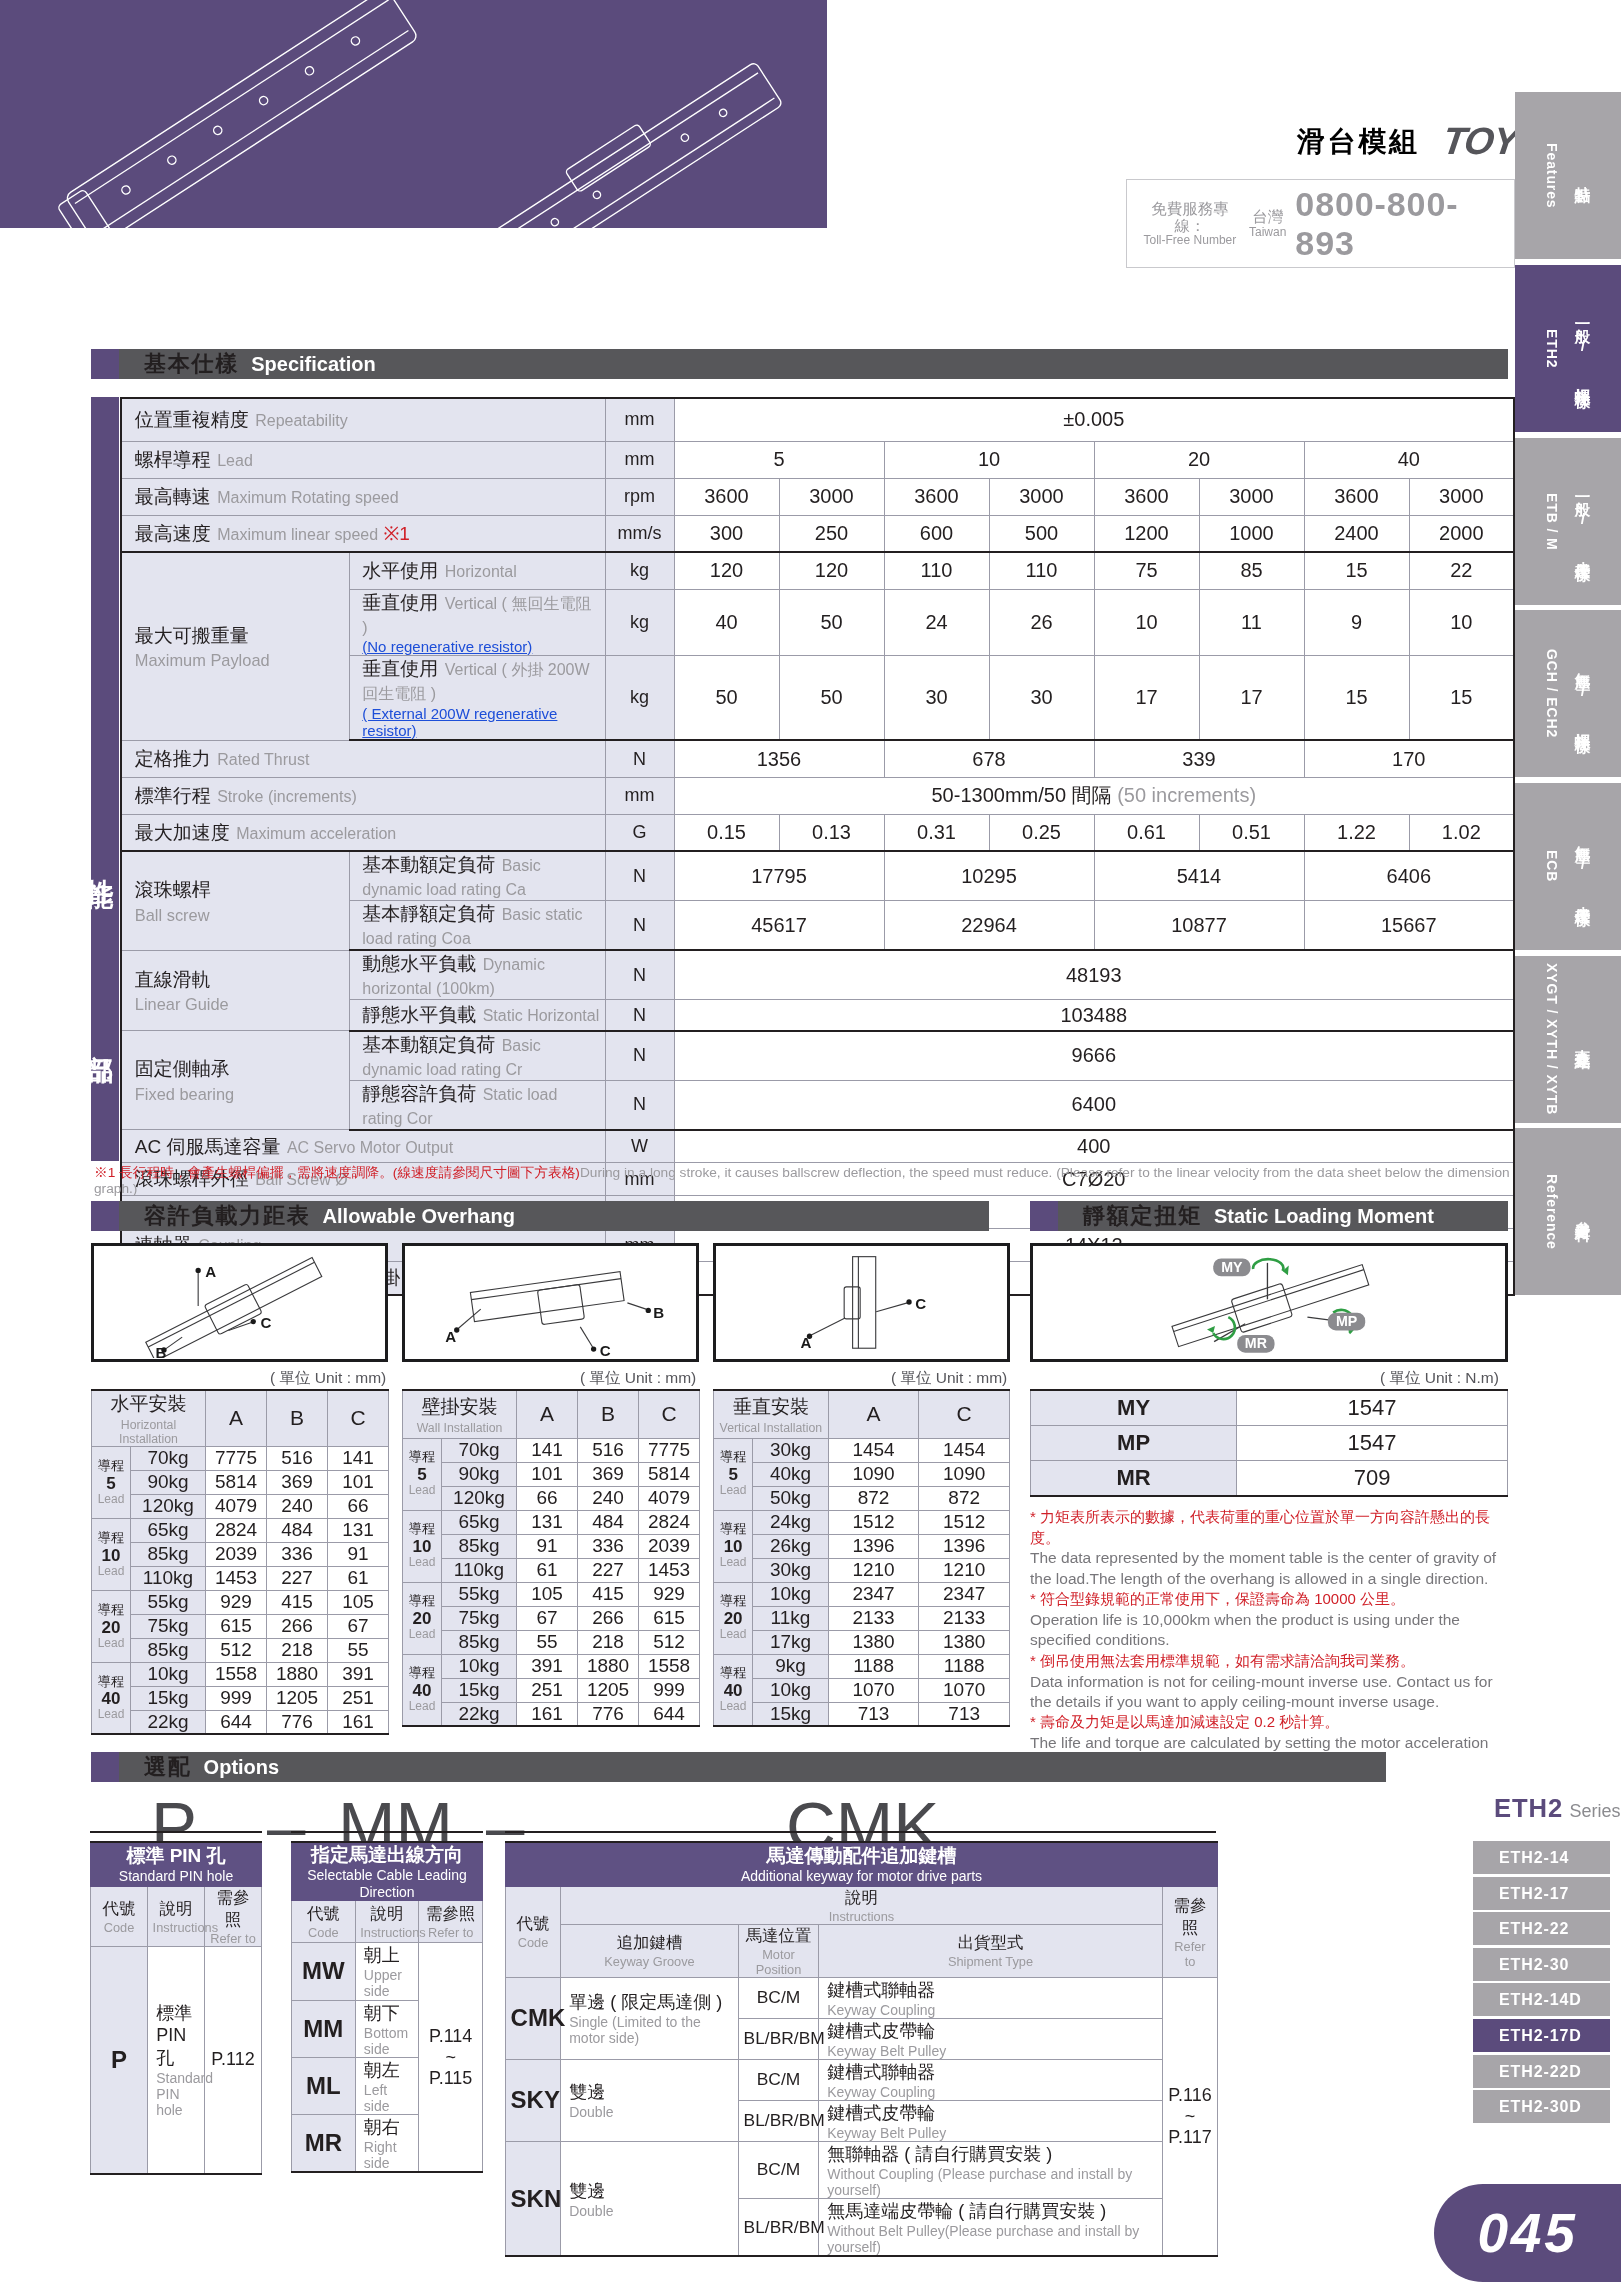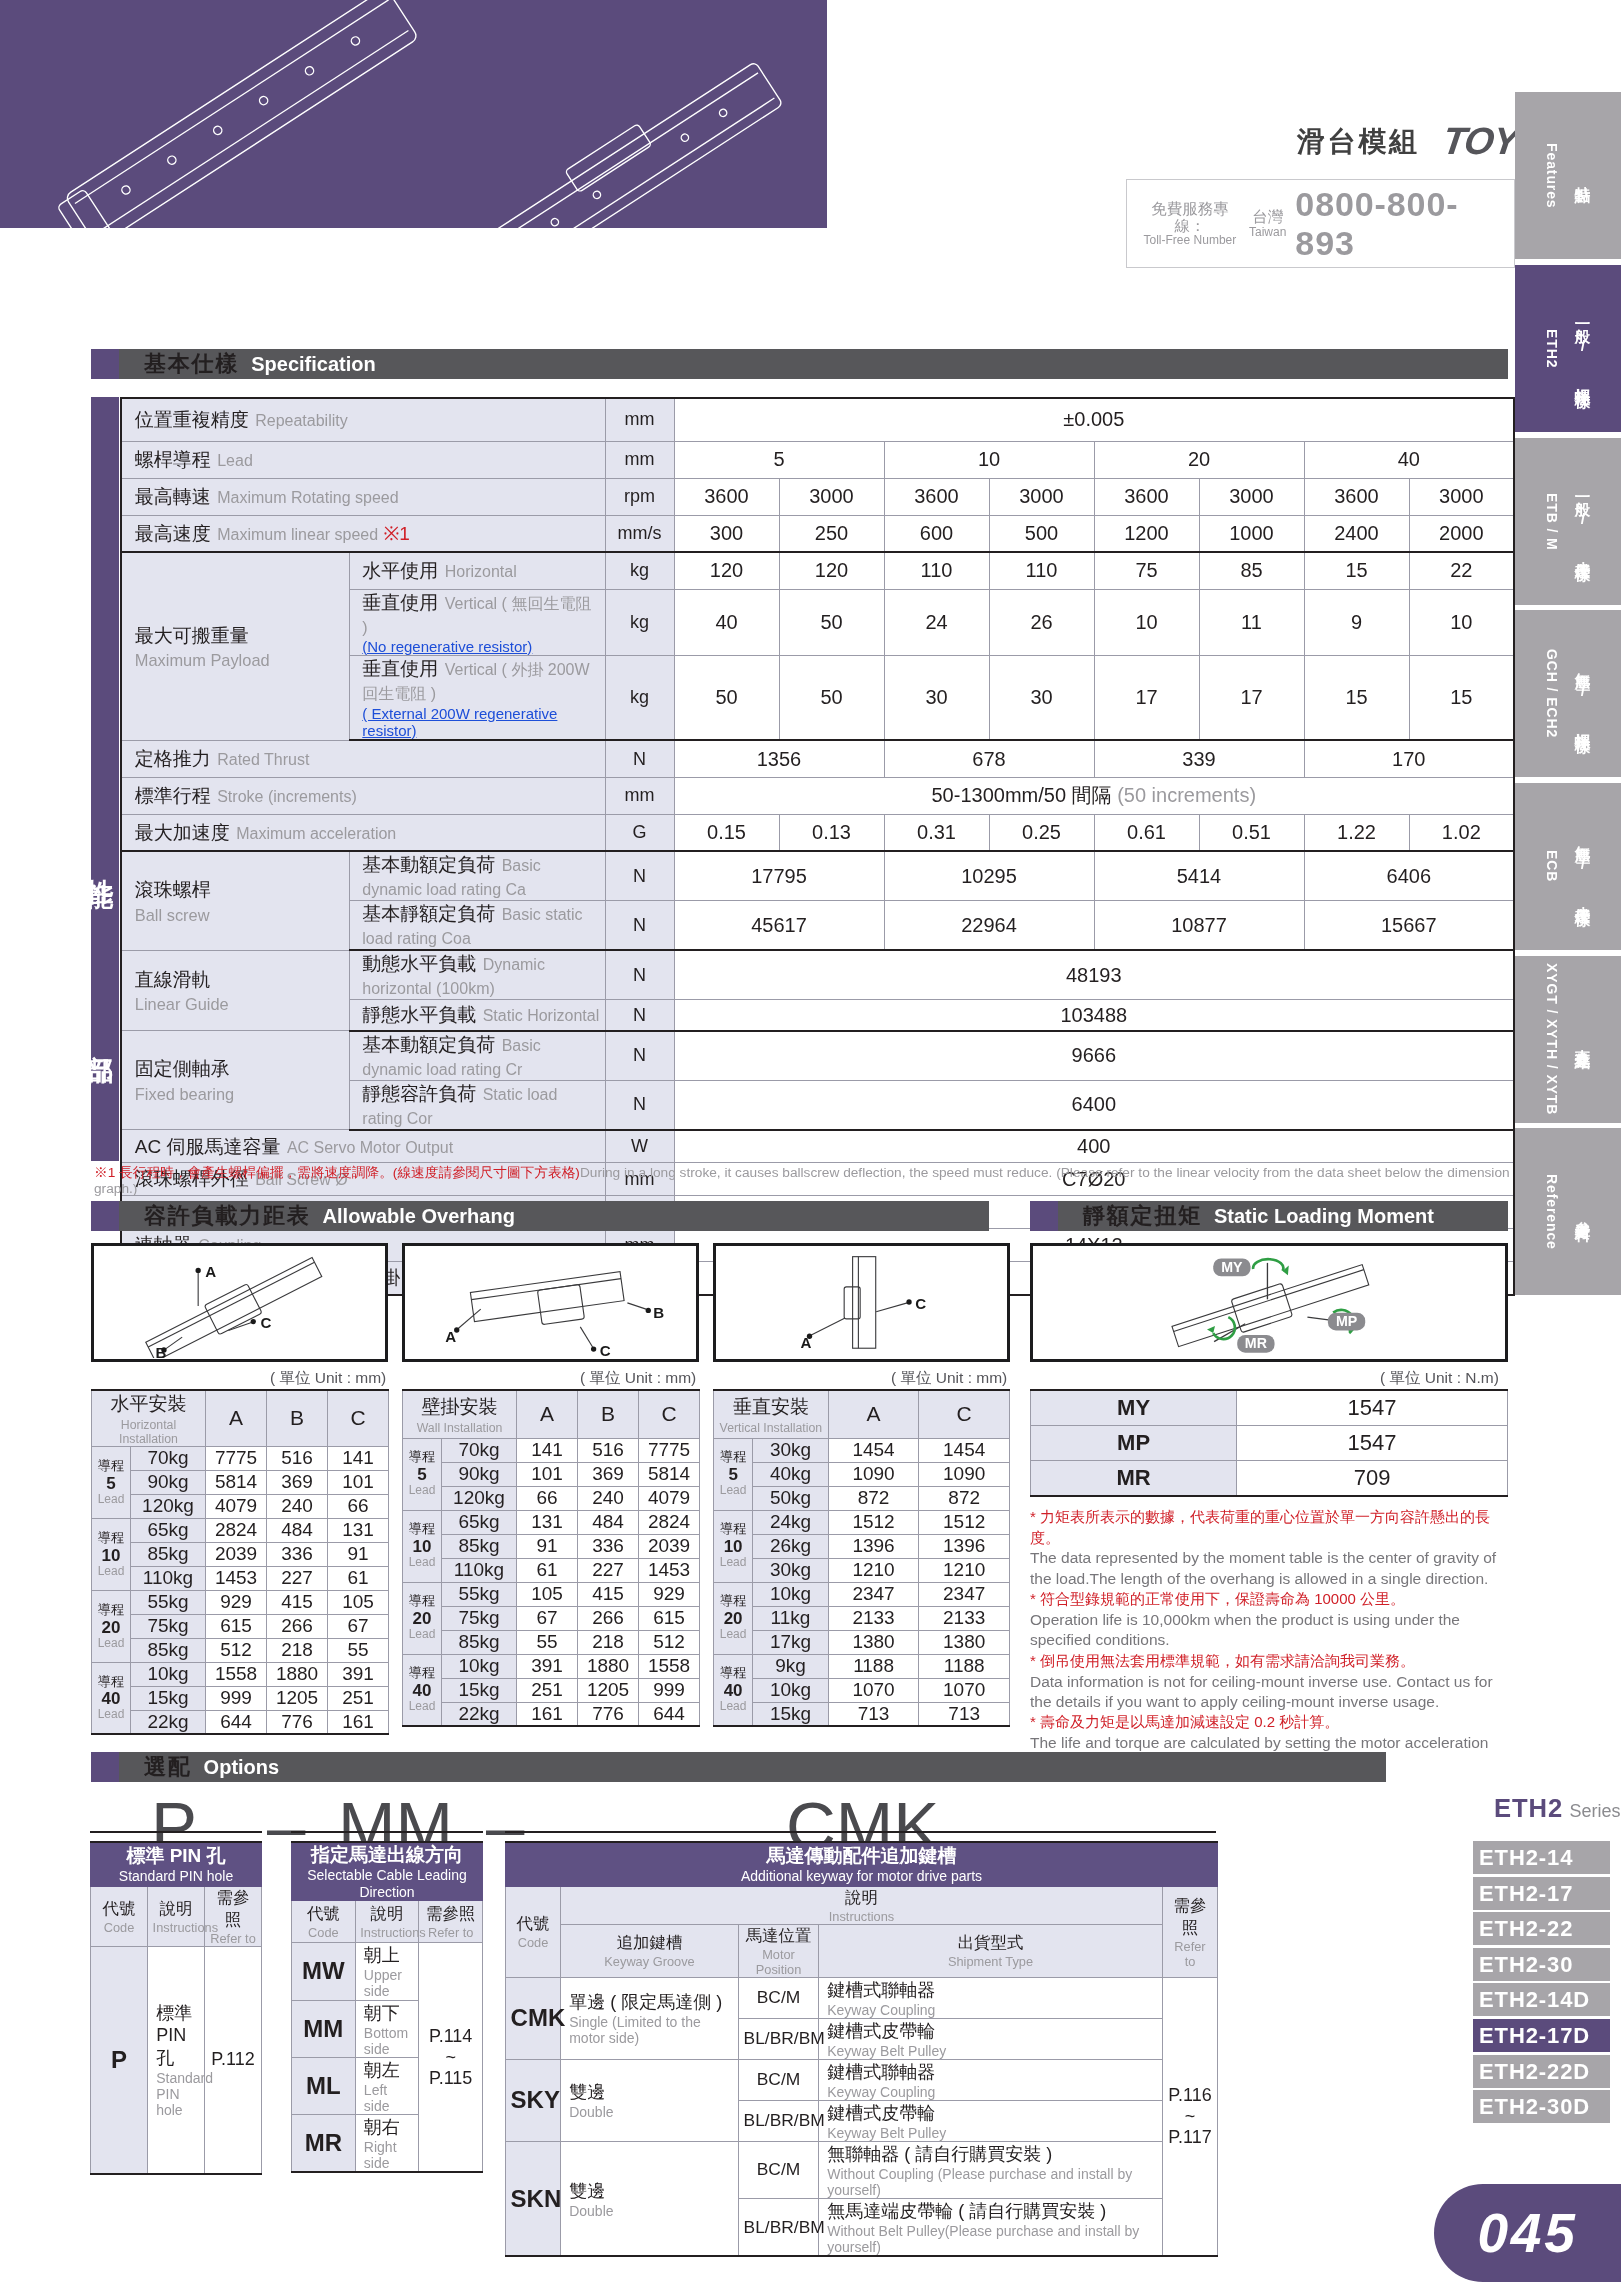--- a/index.html
+++ b/index.html
@@ -32,21 +32,21 @@
   .band{position:absolute;left:91px;top:397px;width:28px;background:#5b4b7c;}
   .band .vt{position:absolute;left:0;width:28px;color:#fff;font-size:25.6px;font-weight:bold;
             writing-mode:vertical-rl;text-orientation:upright;letter-spacing:4.6px;text-align:center;}
   
   .stab{position:absolute;left:1515px;width:106px;height:167px;background:#a7a5a9;
         display:flex;justify-content:center;align-items:center;gap:12px;cursor:pointer;}
   .stab.active{background:#5b4b7c;}
   .stab .code{writing-mode:vertical-rl;color:#fff;font-size:14px;font-weight:bold;letter-spacing:0.9px;}
   .stab .tzh{writing-mode:vertical-rl;text-orientation:upright;color:#fff;font-size:15.5px;font-weight:bold;letter-spacing:1.8px;}
   
-  .prodline{font-size:28px;color:#404040;font-weight:bold;letter-spacing:2.7px;}
+  .prodline{font-size:28px;color:#000000;font-weight:bold;letter-spacing:2.7px;}
   .toyo{font-size:38px;color:#55555a;font-weight:bold;font-style:italic;letter-spacing:-0.9px;transform:skewX(-8deg);display:inline-block;}
   .tollbox{border:1.4px solid #c9c9cd;display:flex;align-items:center;padding:4.6px 12.8px;gap:9px;}
   .tollbox .l1{font-size:15.5px;color:#9b9a9e;line-height:1.1;}
   .tollbox .l2{font-size:12px;color:#9b9a9e;line-height:1.1;}
   .tollbox .num{font-size:34px;color:#9b9a9e;font-weight:bold;letter-spacing:0.9px;}
   
   .ovTable{position:absolute;top:1389px;background:#fff;border-top:2.7px solid #231f20;border-bottom:2.7px solid #231f20;}
   .ovTable td{font-size:19px;text-align:center;}
   .ovTable td.hd{background:#e3e4ef;}
   .ovTable .hzh{font-size:19px;}
@@ -76,21 +76,21 @@
   .opTable .phe{font-size:14px;display:block;line-height:1.2;}
   .opTable td.ch{background:#e3e4ef;font-size:16.4px;}
   .opTable td.ch .ce{display:block;font-size:12.8px;color:#9b9a9e;}
   .opTable td.code{background:#e3e4ef;font-size:24px;font-weight:bold;}
   .opTable td.desc{text-align:left;padding-left:8.2px;font-size:18px;}
   .opTable td.desc .de{display:block;font-size:14px;color:#9b9a9e;line-height:1.15;}
   .opTable td.ref{font-size:18px;}
   .opTable tr.gb td{border-top:1.8px solid #4a4a4e;}
   
   .serItem{position:absolute;left:1473px;width:137px;height:33px;background:#a7a5a9;color:#fff;
-           font-size:22px;font-weight:bold;display:flex;align-items:center;padding-left:6px;box-sizing:border-box;
+           font-size:16px;font-weight:bold;display:flex;align-items:center;padding-left:26px;box-sizing:border-box;
            letter-spacing:0.9px;cursor:pointer;}
   .serItem.active{background:#5b4b7c;}
   #pageNum{position:absolute;left:1434px;top:2184px;width:187px;height:98px;background:#5b4b7c;
            border-radius:50px 0 0 50px;color:#fff;display:flex;align-items:center;justify-content:center;
            font-size:55px;font-weight:bold;font-style:italic;letter-spacing:2.7px;}
   .ethsLabel{position:absolute;left:1494px;top:1794px;}
   .ethsLabel .a{color:#5b4b7c;font-weight:bold;font-size:25.6px;letter-spacing:0.9px;}
   .ethsLabel .b{color:#8b8b8f;font-size:18px;margin-left:6.4px;}
   .fnote{position:absolute;left:94px;top:1165px;width:1416px;font-size:13.7px;line-height:1.2;}
 </style>

